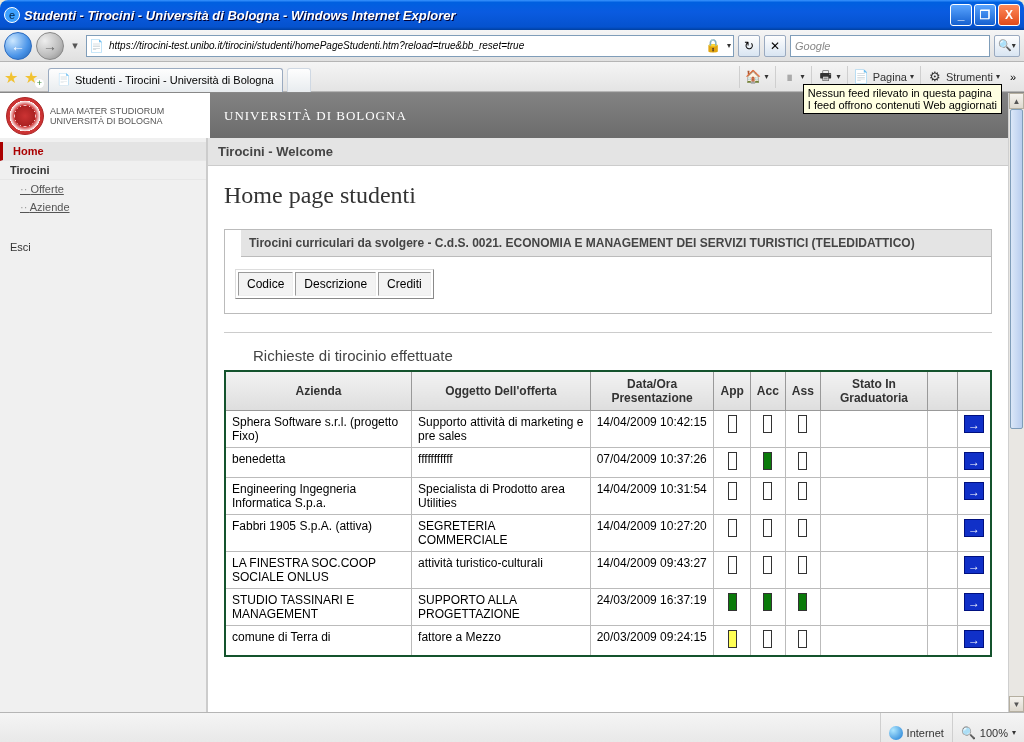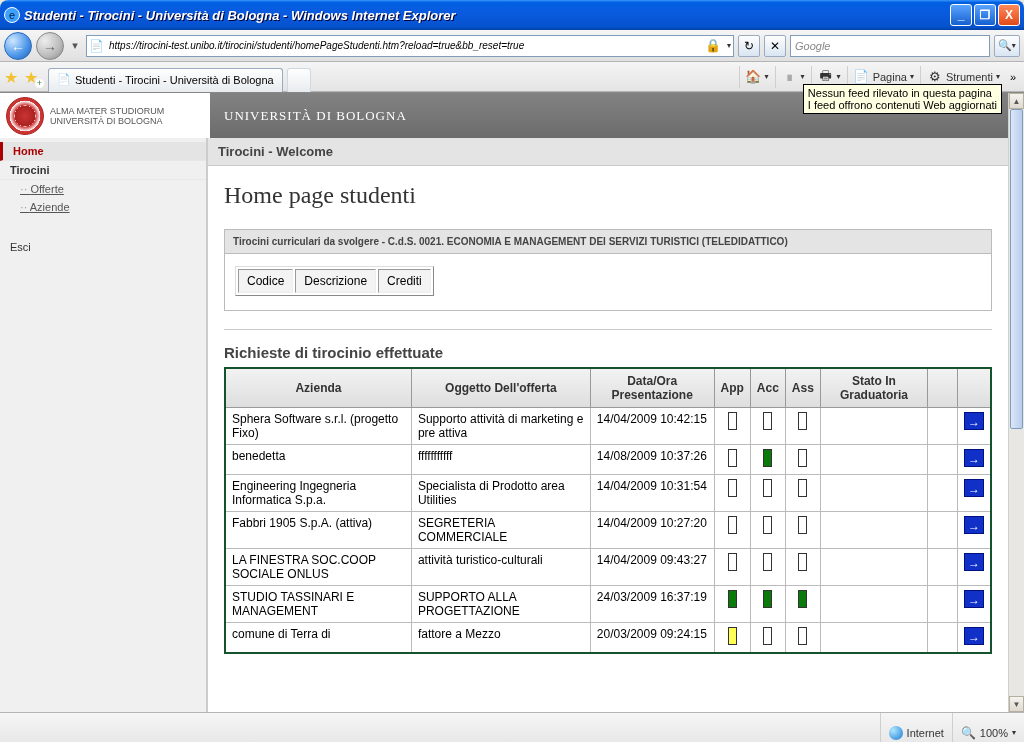--- a/index.html
+++ b/index.html
@@ -68,26 +68,26 @@
   .leftnav .sub::before{content:"·· ";color:#999;}
   .leftnav .sep{height:22px;}
 
   .main{flex:1;overflow:hidden;padding:0;}
   .breadcrumb{background:#e4e4e4;border-bottom:1px solid #ccc;padding:6px 10px;font-weight:bold;color:#444;font-size:13px;}
   .content{padding:6px 16px;}
   .content h1{font-family:Georgia,serif;font-weight:normal;font-size:24px;margin:10px 0 20px;color:#333;}
   .welcome{margin-bottom:16px;font-size:13px;}
 
   .panel{border:1px solid #bbb;margin-bottom:16px;}
-  .panel-head{background:#e4e4e4;border-bottom:1px solid #bbb;padding:6px 8px;font-weight:bold;color:#444;font-size:10px;}
+  .panel-head{background:#e4e4e4;border-bottom:1px solid #bbb;padding:6px 8px;font-weight:bold;color:#444;font-size:12px;margin-left:16px;}
   .panel-body{padding:12px 10px;}
   .minitbl{border:1px outset #ddd;display:inline-block;}
   .minitbl td{border:1px inset #eee;padding:4px 8px;font-size:12px;background:#f3f3f3;}
   hr{border:none;border-top:1px solid #ccc;margin:18px 0 14px;}
-  .subhead{font-weight:bold;font-size:15px;color:#444;margin-bottom:6px;}
+  .subhead{font-weight:normal;font-size:15px;color:#444;margin-bottom:6px;margin-left:29px;}
 
   table.data{width:100%;border-collapse:collapse;border:2px solid #14532d;}
   table.data th{background:linear-gradient(#f2f2f2,#dedede);border:1px solid #999;padding:5px 6px;font-size:12px;font-weight:bold;color:#333;text-align:center;}
   table.data td{border:1px solid #bbb;padding:4px 6px;font-size:12px;vertical-align:top;}
   .stat-cell{text-align:center;}
   .stat-box{display:inline-block;width:9px;height:18px;border:1px solid #333;}
   .stat-empty{background:#fff;}
   .stat-green{background:#0a7a0a;}
   .stat-yellow{background:#ffff55;}
   .arrowbtn{display:inline-block;width:20px;height:18px;background:#1030c8;color:#fff;text-align:center;line-height:18px;font-size:12px;border:1px solid #001080;}
@@ -228,33 +228,33 @@
               <th class="narrow">Acc</th>
               <th class="narrow">Ass</th>
               <th>Stato In Graduatoria</th>
               <th class="narrow"></th>
               <th class="narrow"></th>
             </tr>
               </thead>
             <tbody id="rows-body">
                 <tr>
                   <td>Sphera Software s.r.l. (progetto Fixo)</td>
-                  <td>Supporto attività di marketing e pre attiva</td>
+                  <td>Supporto attività di marketing e pre sales</td>
                   <td>14/04/2009 10:42:15</td>
                   <td class="stat-cell"><span class="stat-box stat-empty"></span></td>
                   <td class="stat-cell"><span class="stat-box stat-empty"></span></td>
                   <td class="stat-cell"><span class="stat-box stat-empty"></span></td>
                   <td></td>
                   <td></td>
                   <td class="stat-cell"><span class="arrowbtn">→</span></td>
                 </tr>
                 <tr>
                   <td>benedetta</td>
                   <td>fffffffffff</td>
-                  <td>14/08/2009 10:37:26</td>
+                  <td>07/04/2009 10:37:26</td>
                   <td class="stat-cell"><span class="stat-box stat-empty"></span></td>
                   <td class="stat-cell"><span class="stat-box stat-green"></span></td>
                   <td class="stat-cell"><span class="stat-box stat-empty"></span></td>
                   <td></td>
                   <td></td>
                   <td class="stat-cell"><span class="arrowbtn">→</span></td>
                 </tr>
                 <tr>
                   <td>Engineering Ingegneria Informatica S.p.a.</td>
                   <td>Specialista di Prodotto area Utilities</td>

